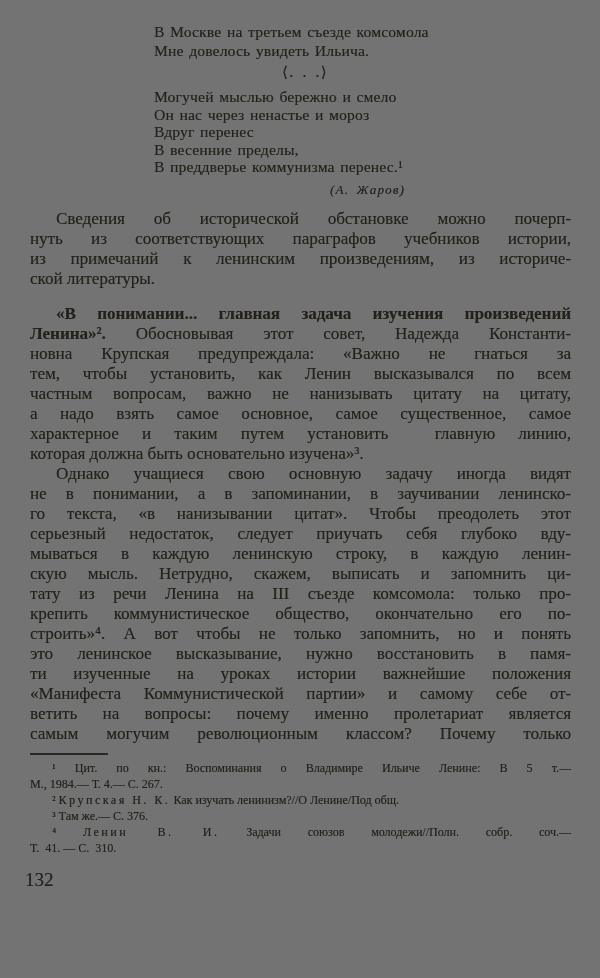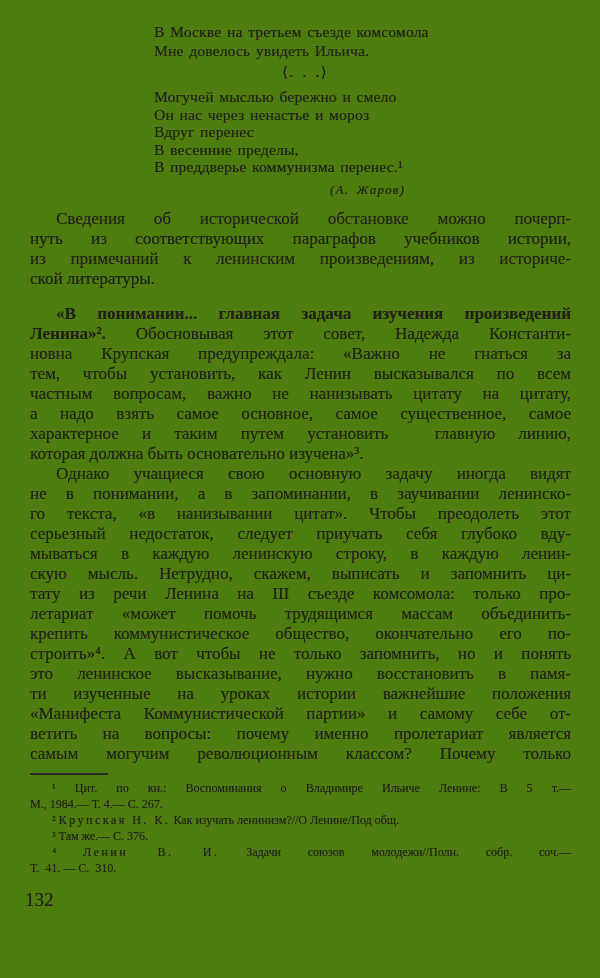--- a/index.html
+++ b/index.html
@@ -1,20 +1,20 @@
 <!DOCTYPE html>
 <html><head>
 <meta charset="utf-8">
 <style>
   * { margin:0; padding:0; box-sizing:border-box; }
   html,body { width:600px; }
   body { background:#fbfbf8; }
   .page {
     position:relative; width:600px; height:978px;
-    background:#4d7c0f; color:#232119; overflow:hidden;
+    background:#737373; color:#232119; overflow:hidden;
     font-family:"Liberation Serif","DejaVu Serif",serif;
   }
   .content {
     position:absolute; left:30px; top:0; width:541px;
     text-shadow:0.3px 0.2px 0 rgba(35,33,25,0.45);
   }
   .line { display:block; }
 
   
   .poem { margin:22px 0 0 124px; font-size:15.5px; line-height:19px;
@@ -84,21 +84,20 @@
           <div class="line"><span>которая должна быть основательно изучена»³.</span></div>
         </div>
       <div class="para jpara indent cont">
           <div class="line"><span>Однако учащиеся свою основную задачу иногда видят</span></div>
           <div class="line"><span>не в понимании, а в запоминании, в заучивании ленинско-</span></div>
           <div class="line"><span>го текста, «в нанизывании цитат». Чтобы преодолеть этот</span></div>
           <div class="line"><span>серьезный недостаток, следует приучать себя глубоко вду-</span></div>
           <div class="line"><span>мываться в каждую ленинскую строку, в каждую ленин-</span></div>
           <div class="line"><span>скую мысль. Нетрудно, скажем, выписать и запомнить ци-</span></div>
           <div class="line"><span>тату из речи Ленина на III съезде комсомола: только про-</span></div>
-          <div class="line"><span>летариат «может помочь трудящимся массам объединить-</span></div>
           <div class="line"><span>крепить коммунистическое общество, окончательно его по-</span></div>
           <div class="line"><span>строить»⁴. А вот чтобы не только запомнить, но и понять</span></div>
           <div class="line"><span>это ленинское высказывание, нужно восстановить в памя-</span></div>
           <div class="line"><span>ти изученные на уроках истории важнейшие положения</span></div>
           <div class="line"><span>«Манифеста Коммунистической партии» и самому себе от-</span></div>
           <div class="line"><span>ветить на вопросы: почему именно пролетариат является</span></div>
           <div class="line"><span>самым могучим революционным классом? Почему только</span></div>
         </div>
     </div>
 

